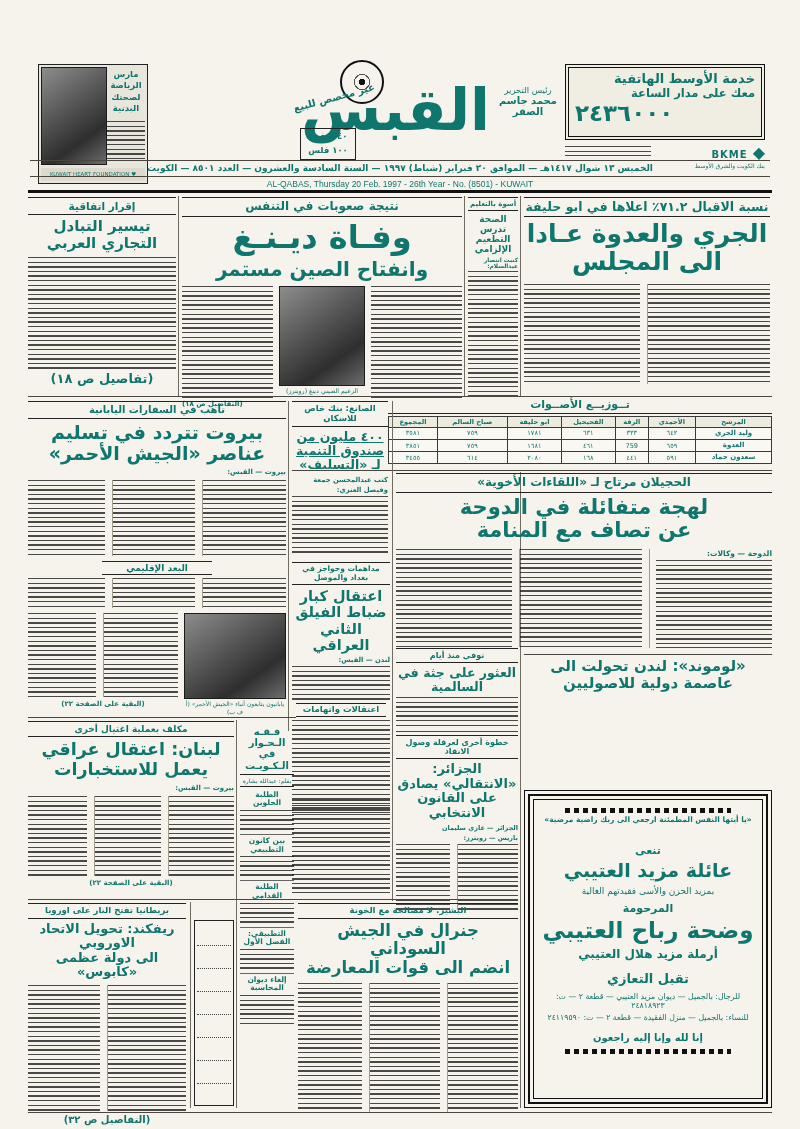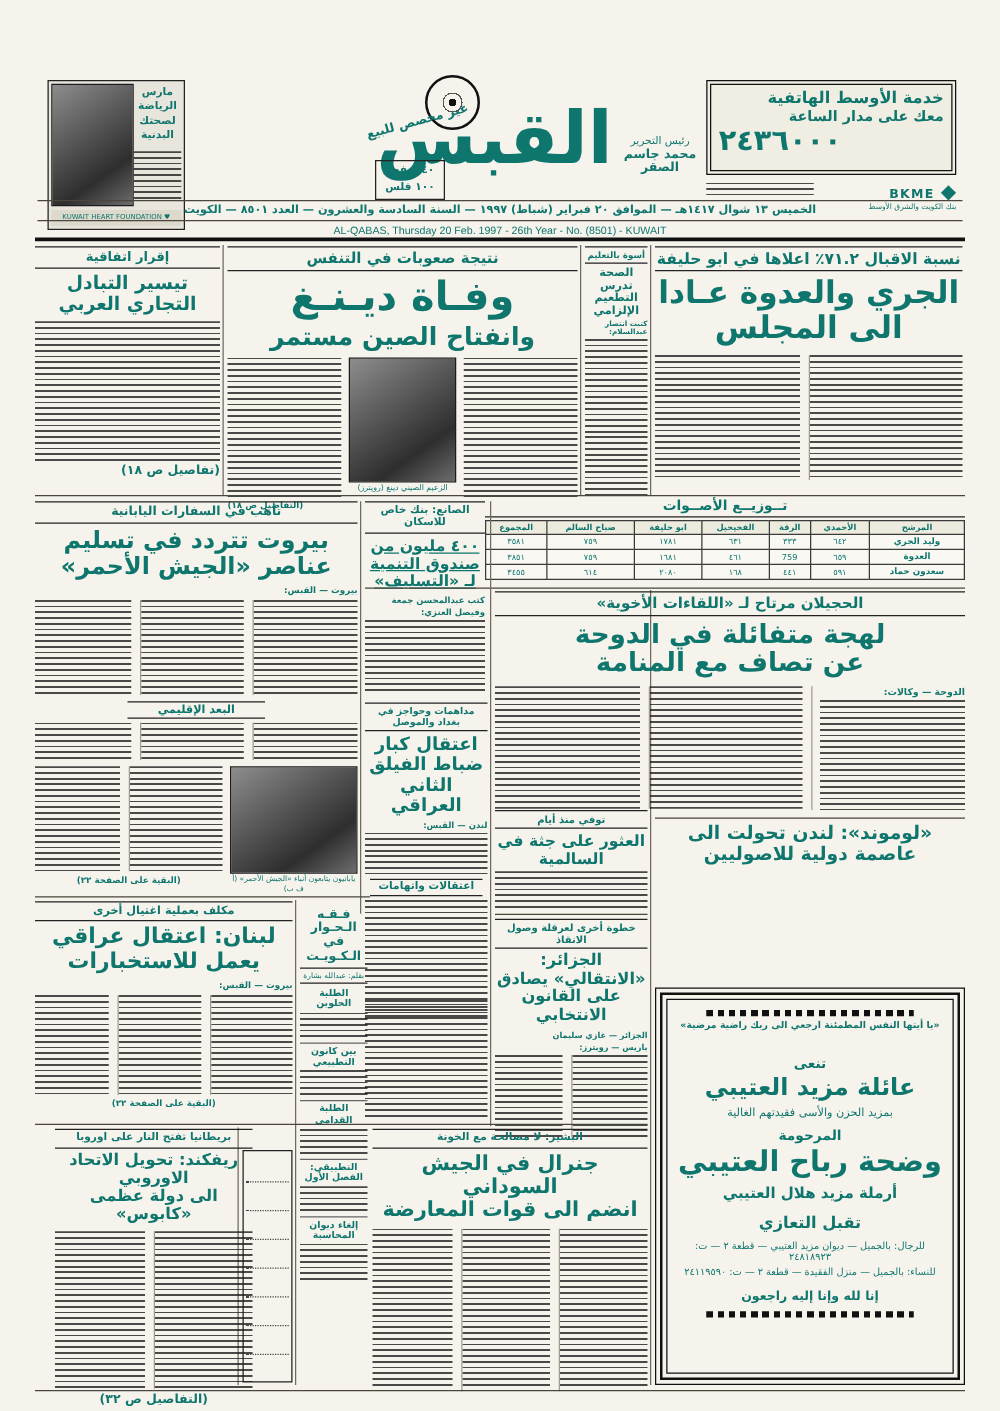--- a/index.html
+++ b/index.html
@@ -52,21 +52,21 @@
     </div>
   </div>
 
   <div class="abs circle" style="left:340px;top:60px;width:44px;height:44px;"></div>
   <div class="abs" style="left:282px;top:92px;width:104px;transform:rotate(-15deg);font-size:10px;font-weight:bold;text-align:center;">غير مخصص للبيع</div>
   <div class="abs" style="left:330px;top:72px;width:160px;height:76px;font-size:58px;font-weight:bold;text-align:center;line-height:76px;">القبس</div>
   <div class="abs" style="left:300px;top:128px;width:54px;height:30px;border:1px solid #222;font-size:8.5px;font-weight:bold;text-align:center;line-height:14px;">
     <div>٤٠ صفحة</div>
     <div>١٠٠ فلس</div>
   </div>
-  <div class="abs" style="left:486px;top:108px;width:84px;text-align:center;">
+  <div class="abs" style="left:486px;top:85px;width:84px;text-align:center;">
     <div style="font-size:8.5px;">رئيس التحرير</div>
     <div style="font-size:10px;font-weight:bold;">محمد جاسم الصقر</div>
   </div>
 
   <div class="abs" style="left:565px;top:64px;width:200px;height:76px;border:4px double #111;box-sizing:border-box;padding:3px 6px;background:#f0ede3;">
     <div style="font-size:13px;font-weight:bold;text-align:right;">خدمة الأوسط الهاتفية</div>
     <div style="font-size:11.5px;font-weight:bold;text-align:right;">معك على مدار الساعة</div>
     <div style="font-size:23px;font-weight:bold;text-align:left;letter-spacing:1px;">٢٤٣٦٠٠٠</div>
   </div>
   <div class="abs" style="left:565px;top:143px;width:200px;height:16px;">
@@ -117,21 +117,21 @@
     <div class="h" style="font-size:9px;">الصحة تدرس التطعيم الإلزامي</div>
     <div class="dl" style="font-size:5.8px;margin-top:3px;">كتبت انتصار عبدالسلام:</div>
     <div class="ft" style="height:126px;margin-top:2px;"></div>
   </div>
 
   <div class="abs" style="left:28px;top:197px;width:148px;">
     <div class="k ruled" style="font-size:10.5px;">إقرار اتفاقية</div>
     <div class="h" style="font-size:15px;">تيسير التبادل</div>
     <div class="h" style="font-size:15px;">التجاري العربي</div>
     <div class="ft" style="height:112px;margin-top:5px;"></div>
-    <div class="note" style="font-size:10px;margin-top:2px;text-align:right;">(تفاصيل ص ١٨)</div>
+    <div class="note" style="font-size:13px;margin-top:2px;">(تفاصيل ص ١٨)</div>
   </div>
 
   <div class="hr1" style="left:28px;top:396px;width:744px;"></div>
 
   <div class="abs" style="left:388px;top:399px;width:384px;">
     <div class="k" style="font-size:11px;border-bottom:1px solid #222;padding-bottom:1px;">تــوزيــع الأصــوات</div>
     <table class="res" style="margin-top:2px;">
       <tbody>
           <tr>
         <th>المرشح</th>
@@ -308,21 +308,21 @@
     <div class="k ruled" style="font-size:8.5px;">البشير: لا مصالحة مع الخونة</div>
     <div class="h" style="font-size:16.5px;">جنرال في الجيش السوداني</div>
     <div class="h" style="font-size:16.5px;">انضم الى قوات المعارضة</div>
     <div class="cols" style="margin-top:6px;">
       <div class="ft" style="height:130px;"></div>
       <div class="ft" style="height:130px;"></div>
       <div class="ft" style="height:130px;"></div>
     </div>
   </div>
 
-  <div class="abs" style="left:44px;top:903px;width:158px;">
+  <div class="abs" style="left:28px;top:903px;width:158px;">
     <div class="k ruled" style="font-size:8.5px;">بريطانيا تفتح النار على اوروبا</div>
     <div class="h" style="font-size:13px;">ريفكند: تحويل الاتحاد الاوروبي</div>
     <div class="h" style="font-size:13px;">الى دولة عظمى «كابوس»</div>
     <div class="cols" style="margin-top:5px;">
       <div class="ft" style="height:126px;"></div>
       <div class="ft" style="height:126px;"></div>
     </div>
     <div class="note" style="font-size:10px;margin-top:3px;">(التفاصيل ص ٣٢)</div>
   </div>
 

